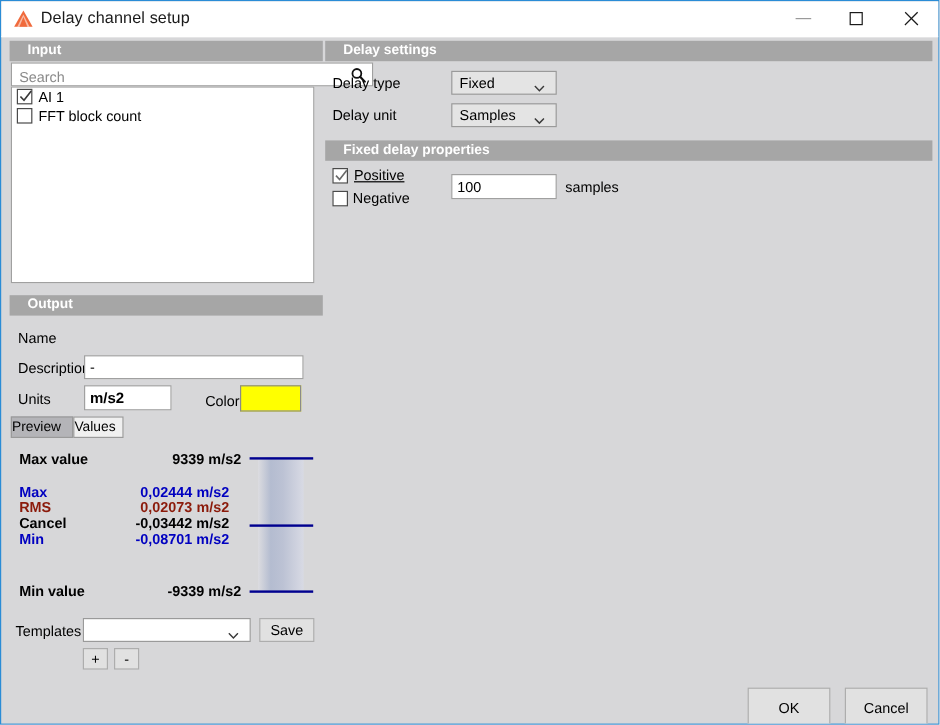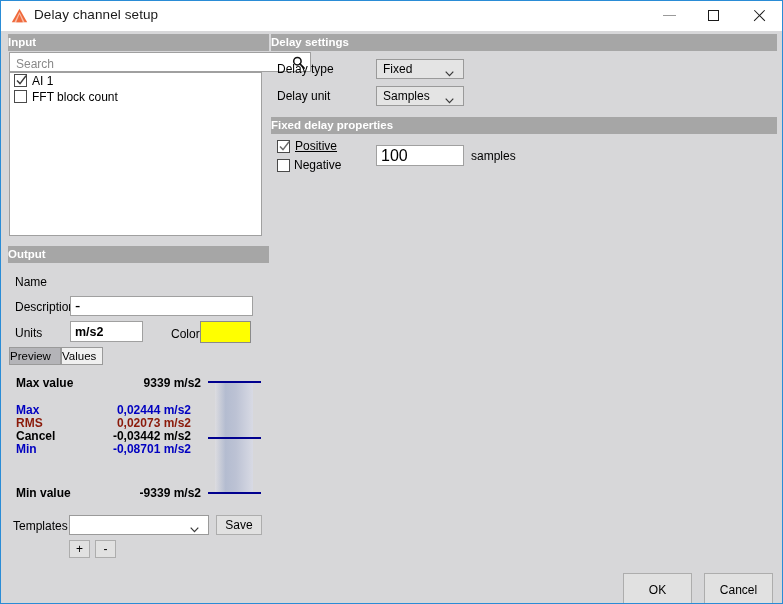--- a/index.html
+++ b/index.html
@@ -79,40 +79,40 @@
 
   
   .sec-header {
     position: absolute;
     height: 17px;
     background: #a6a6a6;
     color: #ffffff;
     font-weight: bold;
     font-size: 11.5px;
     line-height: 17px;
-    padding-left: 0;
+    padding-left: 15px;
     box-sizing: border-box;
     overflow: hidden;
     white-space: nowrap;
   }
 
   
   .label {
     position: absolute;
     font-size: 12px;
     color: #000;
     white-space: nowrap;
   }
   .textbox {
     position: absolute;
     box-sizing: border-box;
     background: #ffffff;
     border: 1px solid #a0a0a0;
     font-family: "Liberation Sans", sans-serif;
-    font-size: 16px;
+    font-size: 12px;
     color: #000;
     padding: 0 4px;
     line-height: normal;
     outline: none;
   }
   .textbox.bold { font-weight: bold; font-size: 12.5px; }
   .combo {
     position: absolute;
     box-sizing: border-box;
     background: #e4e4e4;

